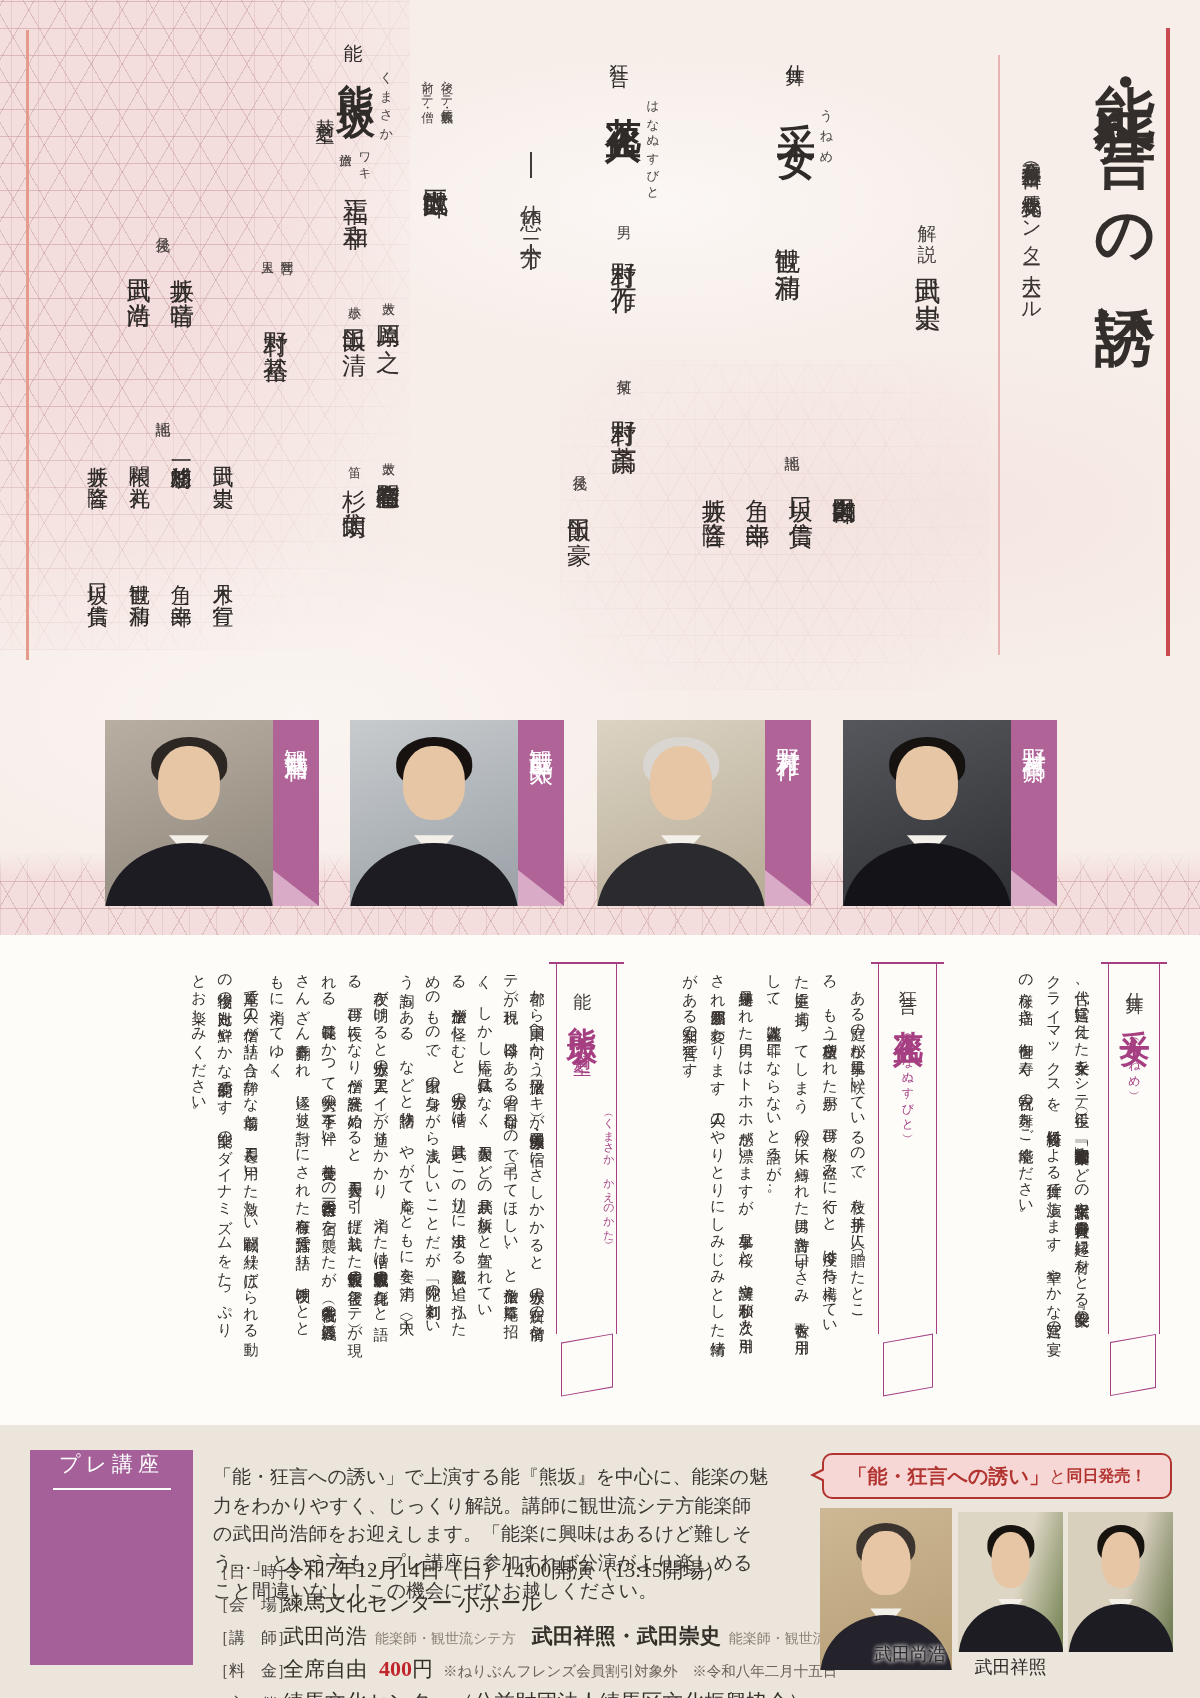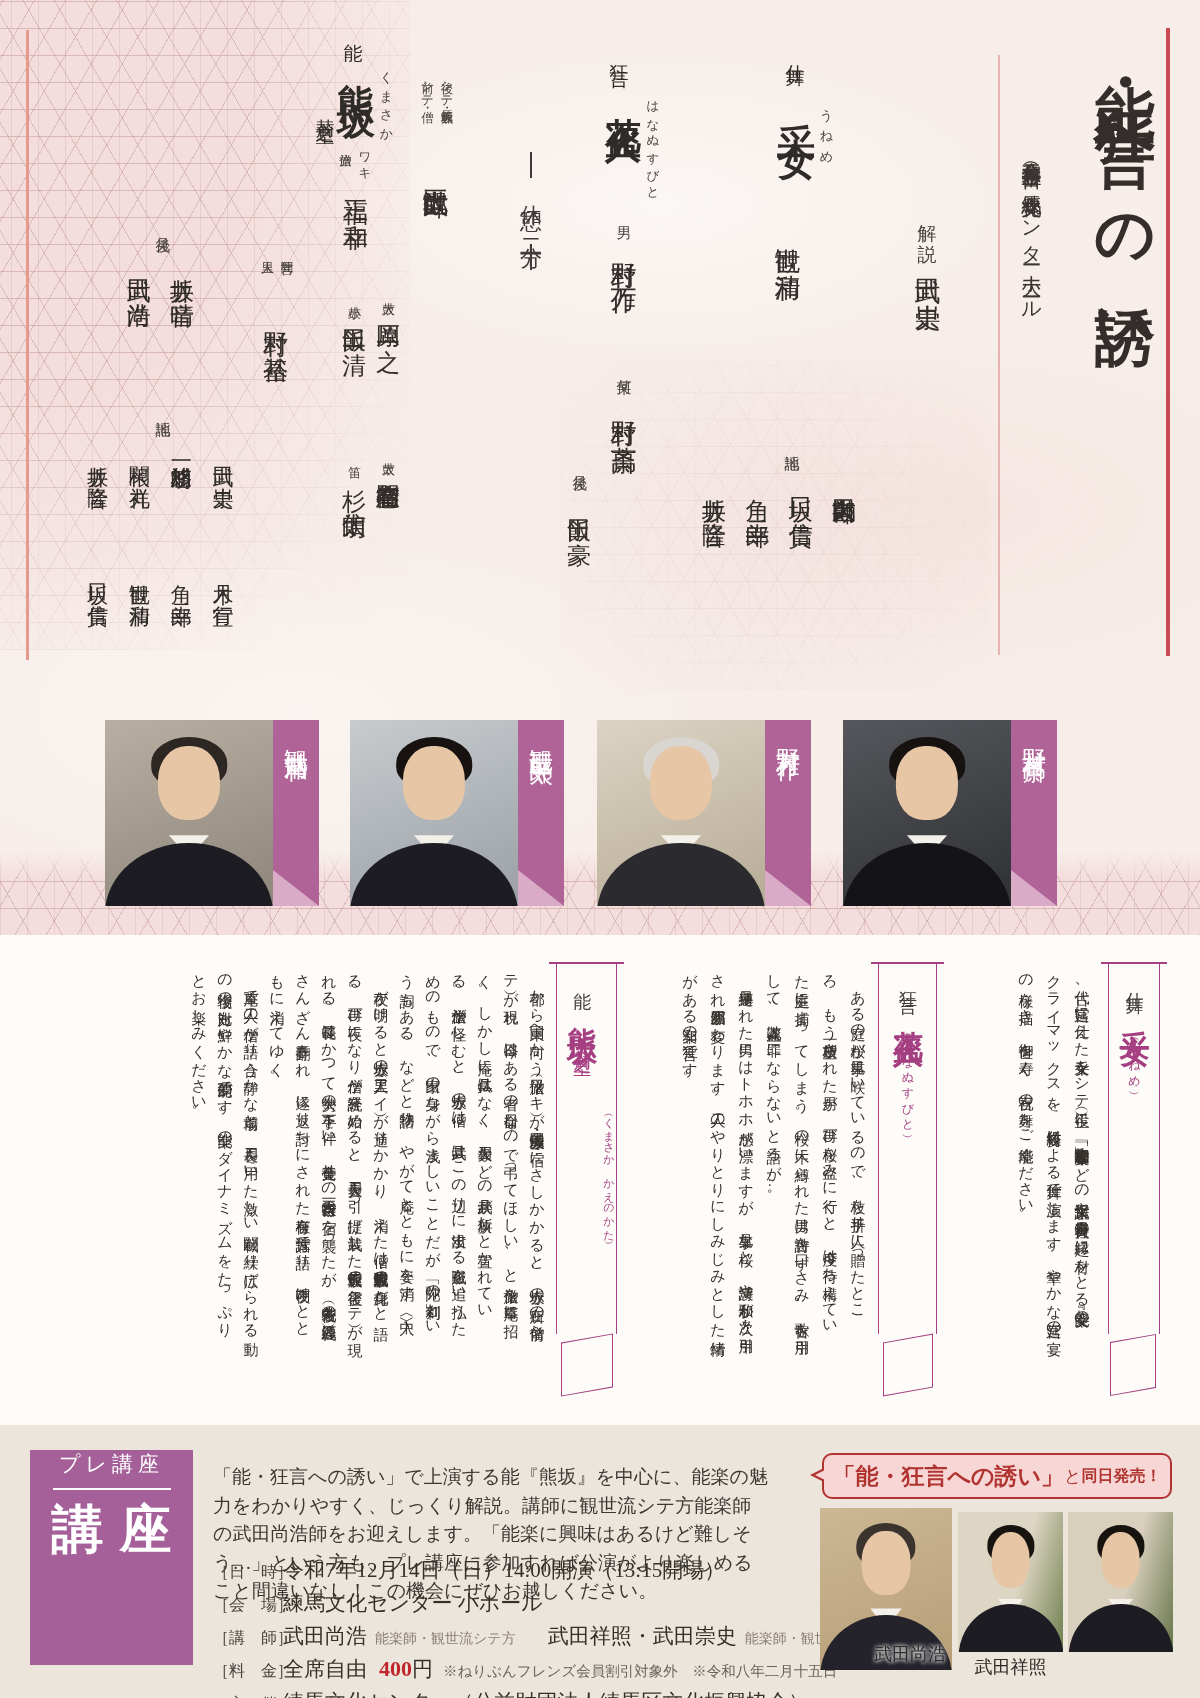--- a/index.html
+++ b/index.html
@@ -86,21 +86,21 @@
   .drow .val{font-size:21px;color:#333029;}
   .drow .note{font-size:14px;color:#8a7f74;margin-left:8px;}
   .drow .price{color:#c0272d;font-weight:700;font-size:22px;margin-left:12px;}
   .drow .notes{font-size:14.5px;color:#6b635a;margin-left:10px;}
   .bubble{position:absolute;left:822px;top:1453px;width:346px;height:42px;background:#f7d7d5;
           border:2px solid #b13430;border-radius:10px;display:flex;align-items:center;justify-content:center;color:#b13430;}
   .bubble::before{content:"";position:absolute;left:-14px;top:13px;border-top:7px solid transparent;
           border-bottom:7px solid transparent;border-right:14px solid #b13430;}
   .bubble::after{content:"";position:absolute;left:-9px;top:15px;border-top:5px solid transparent;
           border-bottom:5px solid transparent;border-right:10px solid #f7d7d5;}
-  .bubble .b1{font-size:23px;font-weight:700;}
+  .bubble .b1{font-size:20px;font-weight:700;}
   .bubble .b2{font-size:17px;}
   .bubble .b3{font-size:16px;font-weight:700;}
   .tphoto{position:absolute;overflow:hidden;}
   .tlabel{position:absolute;font-size:18px;color:#2e2a28;}
   .tlabel.ov{text-shadow:0 0 4px #fff,0 0 4px #fff;}
   .tlabel.under{text-align:center;}
 </style>
 </head>
 <body>
 
@@ -305,39 +305,38 @@
     <p>　都から東国へ向かう旅僧（ワキ）が美濃国・赤坂の宿にさしかかると、赤坂の在所の僧（前シテ）が現れ、今日はある者の命日なので弔ってほしい、と旅僧を草庵に招く。しかし庵に仏具はなく、大長刀などの武具が所狭しと置かれている。旅僧が怪しむと、赤坂の僧は、武具はこの辺りに出没する盗賊を追い払うためのもので、出家の身ながら浅ましいことだが、「弥陀の利剣」という詞もある、などと物語り、やがて庵とともに姿を消す。〈中入〉</p>
     <p>　夜が明けると赤坂の里人（アイ）が通りかかり、消えた僧は盗賊・熊坂長範の化身だと語る。再び夜になり僧が読経を始めると、大長刀を引っ提げ武装した熊坂長範の霊（後シテ）が現れる。長範はかつて大勢の手下を伴い、黄金売りの三条吉次一行の宿を襲ったが、牛若丸（後の源義経）にさんざん翻弄され、遂に返り討ちにされた有様を仕方話で語り、夜明けとともに消えてゆく。</p>
     <p>　草庵で二人の僧が語り合う静かな前場と、長刀を用いた激しい戦闘が繰り広げられる動の後場の対比も鮮やかな夢幻能です。能楽のダイナミズムをたっぷりとお楽しみください。</p>
   </div>
 
   <div class="bottom-panel"></div>
 
   <div class="lec-box">
     <div class="top">プレ講座</div>
     <div class="hr"></div>
-    <div class="big">講座</div>
   </div>
 
   <p class="lec-intro">「能・狂言への誘い」で上演する能『熊坂』を中心に、能楽の魅力をわかりやすく、じっくり解説。講師に観世流シテ方能楽師の武田尚浩師をお迎えします。「能楽に興味はあるけど難しそう…」という方も、プレ講座に参加すれば公演がより楽しめること間違いなし！この機会にぜひお越しください。</p>
 
   <div class="lec-rows">
     <div class="drow">
       <span class="lbl">［日　時］</span>
       <span class="val">令和7年12月14日（日）14:00開演（13:15開場）</span>
     </div>
     <div class="drow">
       <span class="lbl">［会　場］</span>
       <span class="val">練馬文化センター 小ホール</span>
     </div>
     <div class="drow">
       <span class="lbl">［講　師］</span>
       <span class="val">武田尚浩</span>
       <span class="note">能楽師・観世流シテ方</span>
-      <span class="val" style="margin-left:32px;">武田祥照・武田崇史</span>
+      <span class="val" style="margin-left:16px;font-weight:bold;">武田祥照・武田崇史</span>
       <span class="note">能楽師・観世流シテ方</span>
     </div>
     <div class="drow">
       <span class="lbl">［料　金］</span>
       <span class="val">全席自由</span>
       <span class="price">400</span>
       <span class="val">円</span>
       <span class="notes">※ねりぶんフレンズ会員割引対象外　※令和八年二月十五日</span>
     </div>
     <div class="drow">

